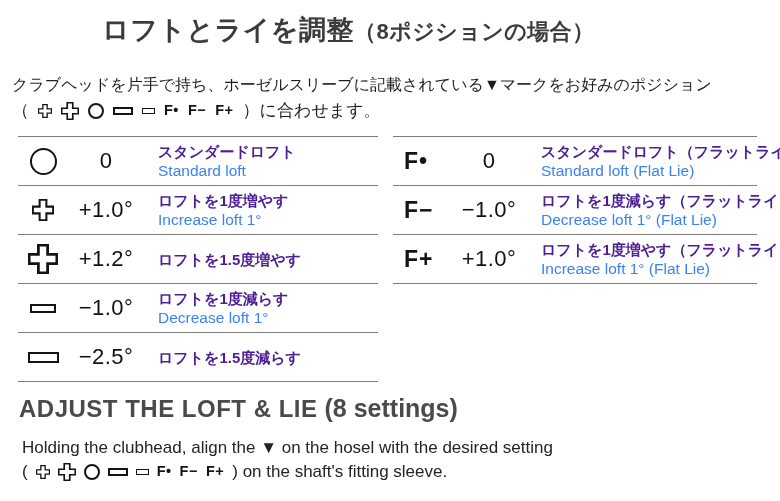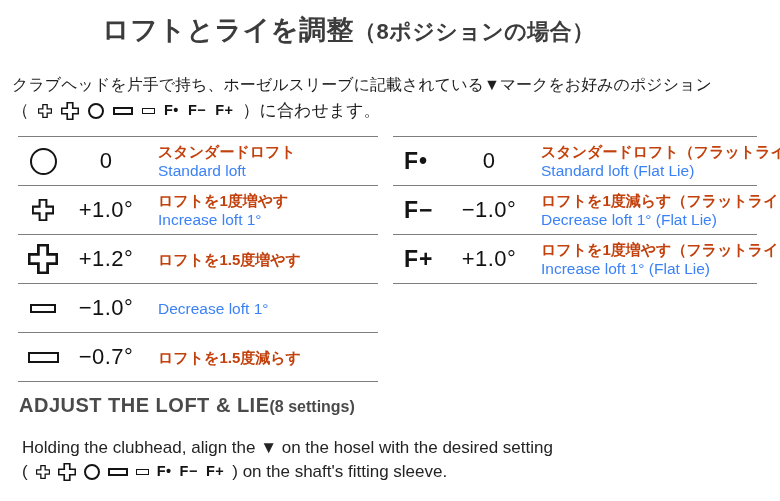--- a/index.html
+++ b/index.html
@@ -36,27 +36,27 @@
   
   .table { position:absolute; top:136px; border-bottom:1.5px solid #7e7e7e; }
   .table-left  { left:18px;  width:360px; }
   .table-right { left:393px; width:364px; }
   .trow { display:flex; align-items:center; height:49px; border-top:1.5px solid #7e7e7e; }
   .cell-sym { width:50px; display:flex; justify-content:center; align-items:center; flex:0 0 auto; }
   .table-right .cell-sym { width:58px; justify-content:flex-start; padding-left:11px; }
   .cell-val { width:76px; flex:0 0 auto; text-align:center; font-size:22px; color:#111;
               font-weight:400; letter-spacing:0.5px; white-space:nowrap; }
   .cell-desc { flex:1 1 auto; padding-left:14px; }
-  .desc-jp { font-size:15px; font-weight:bold; color:#c2410c; line-height:19px; white-space:nowrap; }
+  .desc-jp { font-size:15px; font-weight:bold; color:#4c1d95; line-height:19px; white-space:nowrap; }
   .desc-en { font-size:15.5px; color:#3b82f6; line-height:19px; white-space:nowrap; }
   
   .footer-heading { position:absolute; left:19px; top:394px; white-space:nowrap;
                     font-weight:bold; color:#4a4a4a; }
-  .footer-heading .fh-main  { font-size:20px; letter-spacing:0.5px; }
-  .footer-heading .fh-paren { font-size:16px; }
+  .footer-heading .fh-main  { font-size:24px; letter-spacing:0.5px; }
+  .footer-heading .fh-paren { font-size:25px; margin-left:7px; }
   .footer-text { position:absolute; left:22px; top:436px; font-size:17px; line-height:23px; color:#242424; }
   .footer-text .symline { gap:8px; }
 </style>
 </head>
 <body>
 
 <div class="page">
 
   <div class="title">
     <span class="t-main">ロフトとライを調整</span><span class="t-paren">（8ポジションの場合）</span>
@@ -121,29 +121,30 @@
         <div class="desc-jp">ロフトを1.5度増やす</div>
       </div>
     </div>
 
     <div class="trow">
       <div class="cell-sym">
           <span class="rect-sym rect-nar-lg"></span>
         </div>
       <div class="cell-val">−1.0°</div>
       <div class="cell-desc">
+        <div class="desc-jp">ロフトを1度減らす</div>
         <div class="desc-en">Decrease loft 1°</div>
       </div>
     </div>
 
     <div class="trow">
       <div class="cell-sym">
           <span class="rect-sym rect-wide-lg"></span>
         </div>
-      <div class="cell-val">−0.7°</div>
+      <div class="cell-val">−2.5°</div>
       <div class="cell-desc">
         <div class="desc-jp">ロフトを1.5度減らす</div>
       </div>
     </div>
 
   </div>
 
   <div class="table table-right">
 
     <div class="trow">

